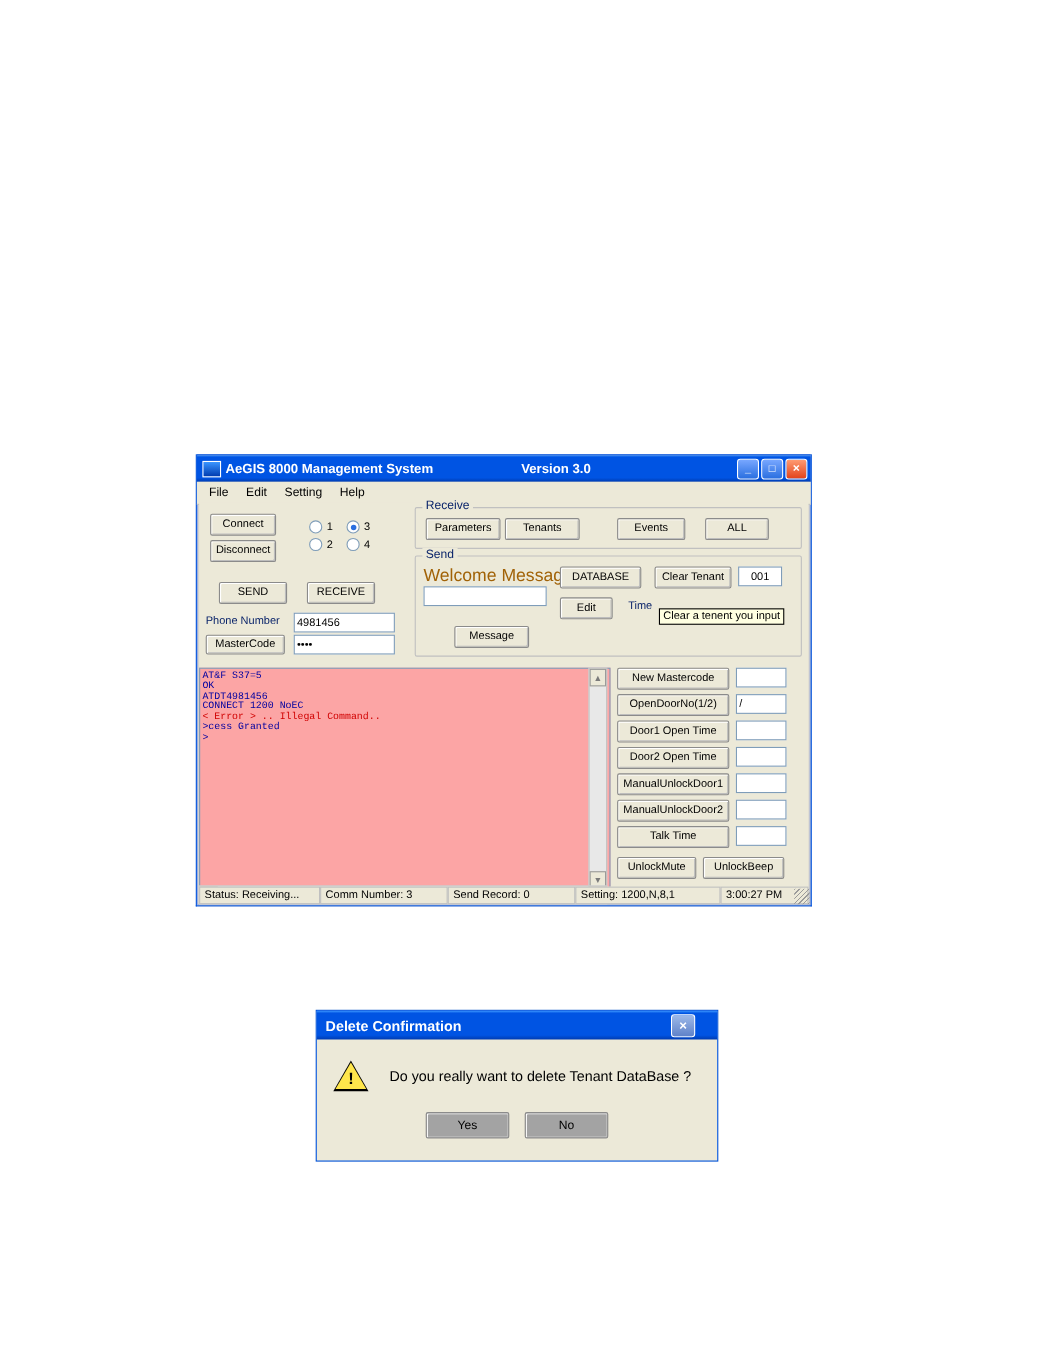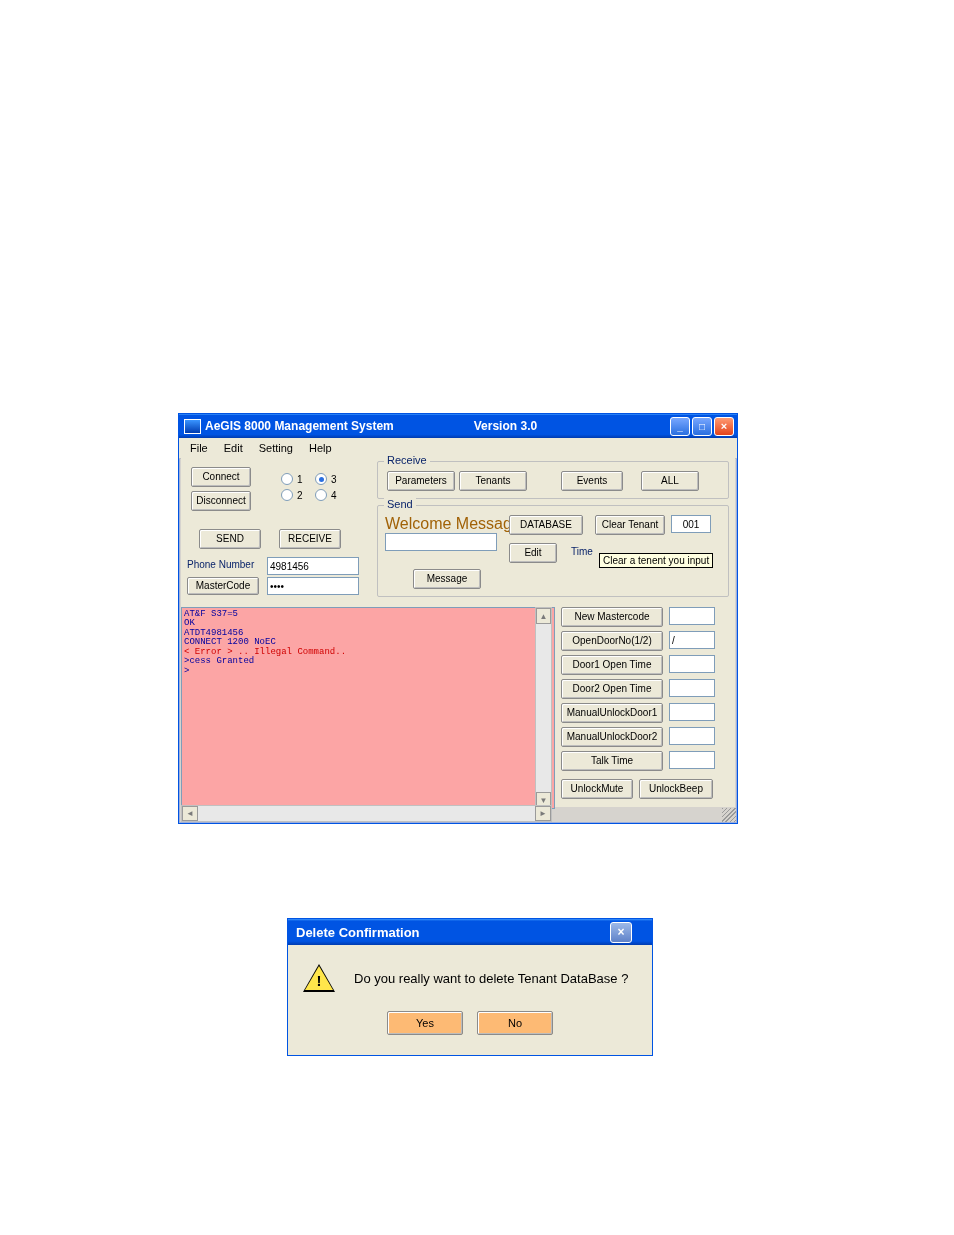--- a/index.html
+++ b/index.html
@@ -65,21 +65,21 @@
   .dclose{width:20px;height:19px;border:1px solid #fff;border-radius:3px;display:flex;align-items:center;justify-content:center;
           background:linear-gradient(to bottom,#9db9e8,#5f82c9);color:#fff;font-size:12px;font-weight:bold}
   .dbody{padding:18px 14px 20px 14px}
   .drow{display:flex;align-items:center;gap:18px}
   .warnicon{width:34px;height:30px;display:flex;align-items:center;justify-content:center}
   .tri{width:0;height:0;border-left:16px solid transparent;border-right:16px solid transparent;border-bottom:28px solid #000;position:relative}
   .tri::after{content:"";position:absolute;left:-14px;top:2px;width:0;height:0;
               border-left:14px solid transparent;border-right:14px solid transparent;border-bottom:24px solid #ffe64b}
   .bang{position:absolute;left:-3px;top:8px;width:6px;text-align:center;font-weight:bold;font-size:15px;color:#000;z-index:2}
   .dbtns{display:flex;justify-content:center;gap:14px;margin-top:18px}
-  .dbtn{width:74px;height:22px;background:#fdba74;border:1px solid #8b8b8b;border-radius:2px;
+  .dbtn{width:74px;height:22px;background:#a3a3a3;border:1px solid #8b8b8b;border-radius:2px;
         box-shadow:inset 1px 1px 0 #fff,inset -1px -1px 0 #bdbdbd;font-size:11px;
         display:flex;align-items:center;justify-content:center}
 
   .appicon{width:15px;height:13px;display:inline-block;margin-right:4px;border:1px solid #fff;
            background:linear-gradient(to bottom,#3a95ff,#003bb0)}
 
   .welcome{position:absolute;font-size:16px;color:#a16207}
 </style>
 </head>
 <body>
@@ -184,20 +184,27 @@
         <div class="sp"></div>
         <div class="arr">▼</div>
       </div>
       <div class="hscroll">
         <div class="arr">◄</div>
         <div class="sp"></div>
         <div class="arr">►</div>
       </div>
     </div>
 
+    <div class="status">
+      <div style="width:110px">Status: Receiving...</div>
+      <div style="width:116px">Comm Number: 3</div>
+      <div style="width:116px">Send Record: 0</div>
+      <div style="width:132px">Setting: 1200,N,8,1</div>
+      <div style="flex:1">3:00:27 PM</div>
+    </div>
     <div class="sizer"></div>
   </div>
 
   <div class="dialog">
     <div class="dtitle">
       <span>Delete Confirmation</span>
       <span class="spacer"></span>
       <div class="dclose">×</div>
     </div>
     <div class="dbody">

